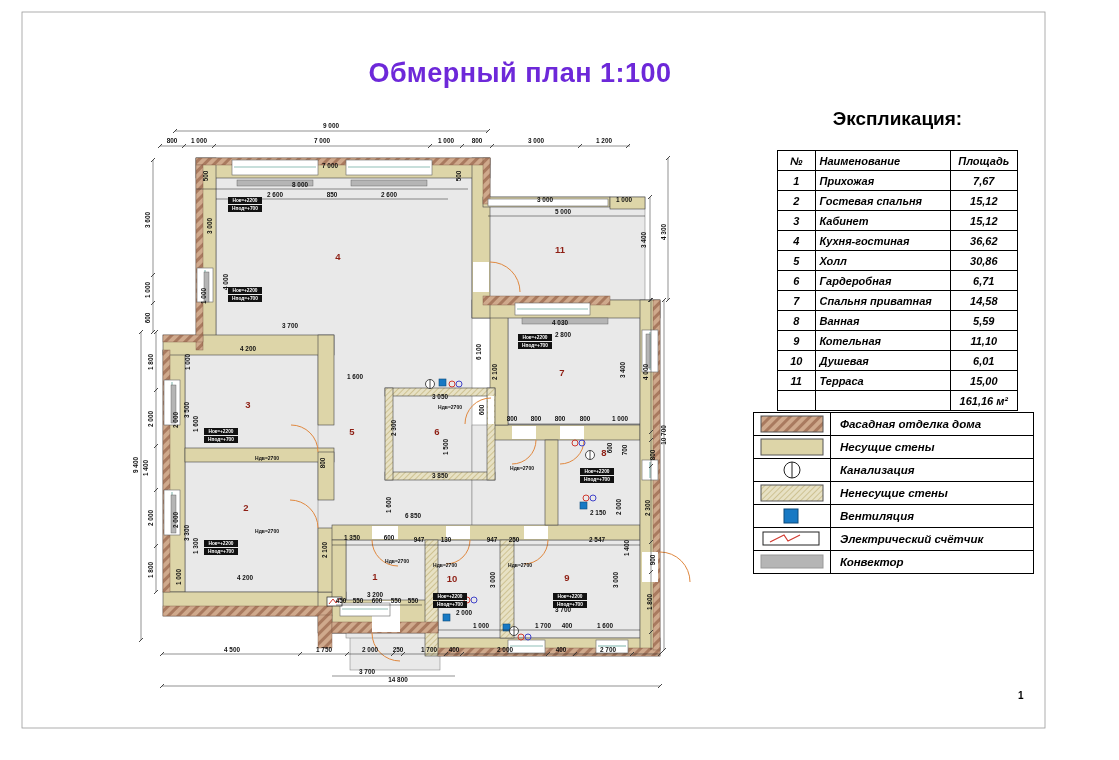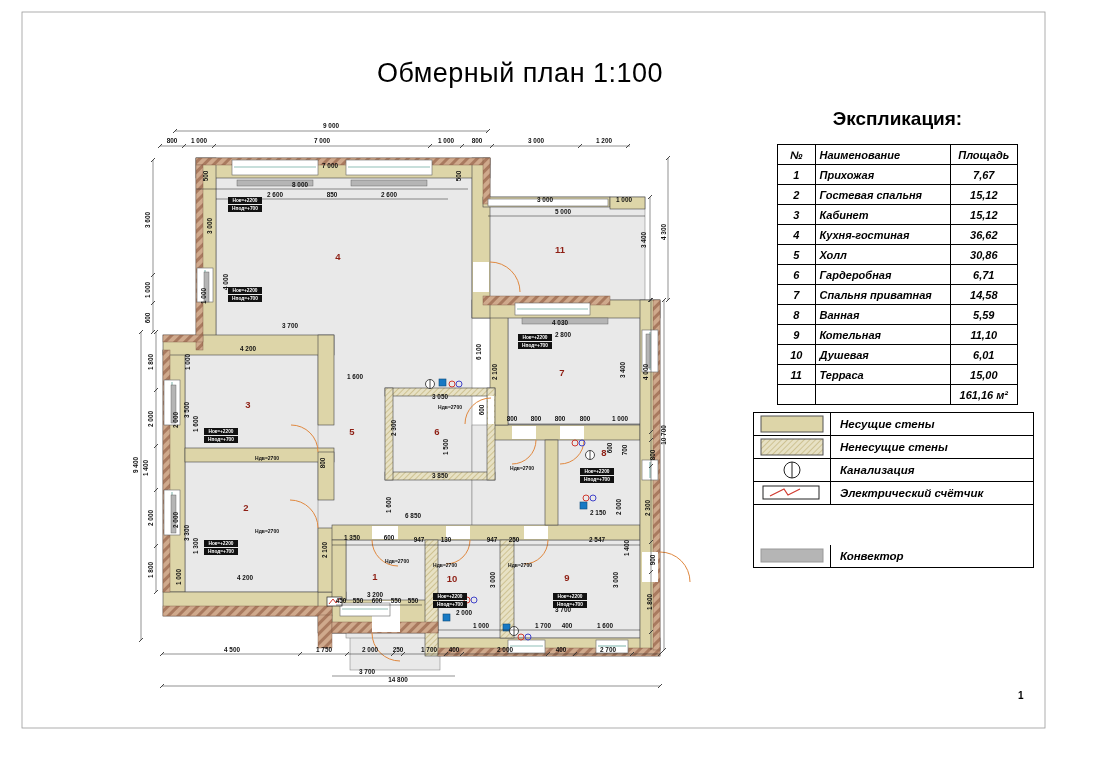--- a/index.html
+++ b/index.html
@@ -1,44 +1,44 @@
 <!DOCTYPE html>
 <html style="--c-room-number: #8e1f14; --c-door-arc: #e0883f; --c-wall-bearing: #ddd5a8; --c-facade: #cfa98c; --c-facade-stroke: #a97a5f; --c-floor: #e9e9e9; --c-vent-blue: #1779c4; --c-water-red: #cf3a30; --c-water-blue: #4143c9; --c-meter-red: #d03a30; --c-convector-gray: #b5b5b5; --c-window-glass: #8fbfb8; --c-room: #8e1f14;"><head>
 <meta charset="utf-8">
 <style>
   html,body{margin:0;padding:0;background:#fff;}
   .page{position:relative;width:1119px;height:760px;background:#fff;overflow:hidden;
         font-family:"Liberation Sans",sans-serif;}
   .plan-title{position:absolute;left:300px;top:58px;width:440px;text-align:center;
-        font-size:27px;font-weight:normal;color:#000000;letter-spacing:.5px;}
+        font-size:27px;font-weight:bold;color:#6d28d9;letter-spacing:.5px;}
   svg text{user-select:none;}
   .dim{font-family:"Liberation Sans",sans-serif;font-size:6.4px;font-weight:bold;fill:#111;text-anchor:middle;}
   .roomnum{font-family:"Liberation Sans",sans-serif;font-size:9.5px;font-weight:bold;fill:var(--c-room,#8e1f14);text-anchor:middle;}
   .doornote{font-family:"Liberation Sans",sans-serif;font-size:5px;font-weight:bold;fill:#111;text-anchor:middle;}
   .notetxt{font-family:"Liberation Sans",sans-serif;font-size:4.8px;font-weight:bold;fill:#fff;text-anchor:middle;}
   .pagenum{position:absolute;left:1018px;top:690px;font-size:10px;font-weight:bold;color:#000;}
 
   
   .expl{position:absolute;left:777px;top:108px;width:241px;}
-  .expl-title{font-size:19px;font-weight:bold;color:#000;text-align:center;margin-bottom:14px;}
+  .expl-title{font-size:19px;font-weight:bold;color:#000;text-align:center;margin-bottom:20px;}
   table.expl-t{border-collapse:collapse;width:241px;border:1.6px solid #000;
         font-size:11px;font-style:italic;font-weight:bold;color:#000;}
   table.expl-t th,table.expl-t td{border:1px solid #000;padding:1px 4px;height:17px;}
   table.expl-t th{font-size:11px;}
   .c-num{width:32px;text-align:center;}
   .c-name{width:136px;text-align:left;}
   .c-area{width:60px;text-align:center;}
   tr.total td{border-top:1.2px solid #000;}
 
   
   .legend{position:absolute;left:753px;top:412px;width:279px;border:1.6px solid #000;}
   .legend-title{border-bottom:1.2px solid #000;text-align:center;font-size:16px;
         font-weight:bold;font-style:italic;padding:5px 0;}
   .legend-row{display:flex;align-items:center;border-bottom:1px solid #000;height:22px;}
-  .legend-row:last-child{border-bottom:none;margin-top:40px;}
+  .legend-row:last-child{border-bottom:none;}
   .legend-icon{width:76px;display:flex;justify-content:center;align-items:center;border-right:1px solid #000;height:100%;}
   .legend-label{flex:1;padding-left:9px;font-size:11.5px;font-weight:bold;font-style:italic;}
 </style>
 </head>
 <body>
 
 <div class="page">
 
   <div class="plan-title">Обмерный план 1:100</div>
 
@@ -490,44 +490,60 @@
         </tr>
       </tfoot>
     </table>
   </div>
 
   <div class="legend">
 
     <div class="legend-row">
       <span class="legend-icon">
         <svg width="64" height="18">
+            <rect x="1" y="1" width="62" height="16" fill="url(#fhatch)" stroke="#555"></rect>
+          </svg>
+      </span>
+      <span class="legend-label">Фасадная отделка дома</span>
+    </div>
+    <div class="legend-row">
+      <span class="legend-icon">
+        <svg width="64" height="18">
             <rect x="1" y="1" width="62" height="16" fill="#ddd5a8" stroke="#555"></rect>
           </svg>
       </span>
       <span class="legend-label">Несущие стены</span>
-    </div>
-    <div class="legend-row">
-      <span class="legend-icon">
-        <svg width="64" height="18">
-            <rect x="1" y="1" width="62" height="16" fill="url(#phatch)" stroke="#555"></rect>
-          </svg>
-      </span>
-      <span class="legend-label">Ненесущие стены</span>
     </div>
     <div class="legend-row">
       <span class="legend-icon">
         <svg width="24" height="20">
             <circle cx="12" cy="10" r="8" fill="#fff" stroke="#222"></circle>
             <line x1="12" y1="2" x2="12" y2="18" stroke="#222"></line>
           </svg>
       </span>
       <span class="legend-label">Канализация</span>
     </div>
     <div class="legend-row">
       <span class="legend-icon">
+        <svg width="64" height="18">
+            <rect x="1" y="1" width="62" height="16" fill="url(#phatch)" stroke="#555"></rect>
+          </svg>
+      </span>
+      <span class="legend-label">Ненесущие стены</span>
+    </div>
+    <div class="legend-row">
+      <span class="legend-icon">
+        <svg width="20" height="18">
+            <rect x="2" y="2" width="14" height="14" fill="#1779c4" stroke="#0c4a7a"></rect>
+          </svg>
+      </span>
+      <span class="legend-label">Вентиляция</span>
+    </div>
+    <div class="legend-row">
+      <span class="legend-icon">
         <svg width="60" height="16">
             <rect x="1" y="1" width="56" height="13" fill="#fff" stroke="#222"></rect>
             <polyline points="8,11 22,4 26,10 38,4" fill="none" stroke="#d03a30" stroke-width="1.2"></polyline>
           </svg>
       </span>
       <span class="legend-label">Электрический счётчик</span>
     </div>
     <div class="legend-row">
       <span class="legend-icon">
         <svg width="64" height="16">

